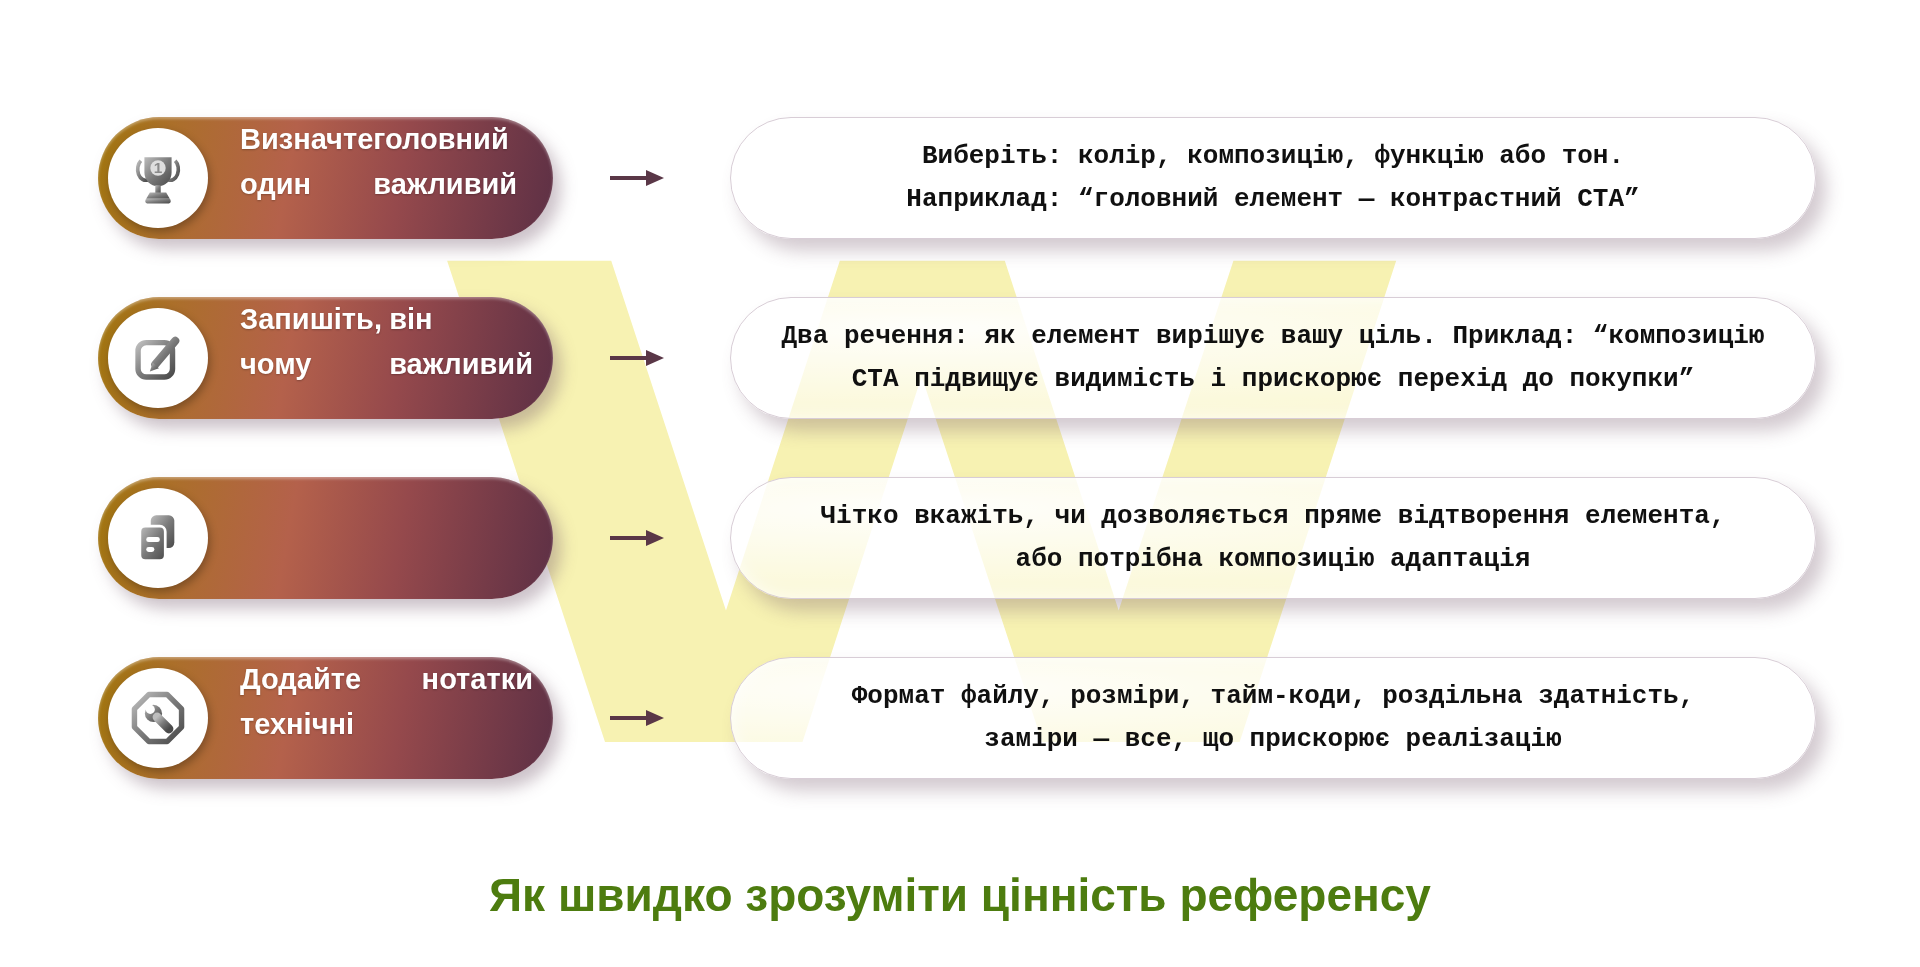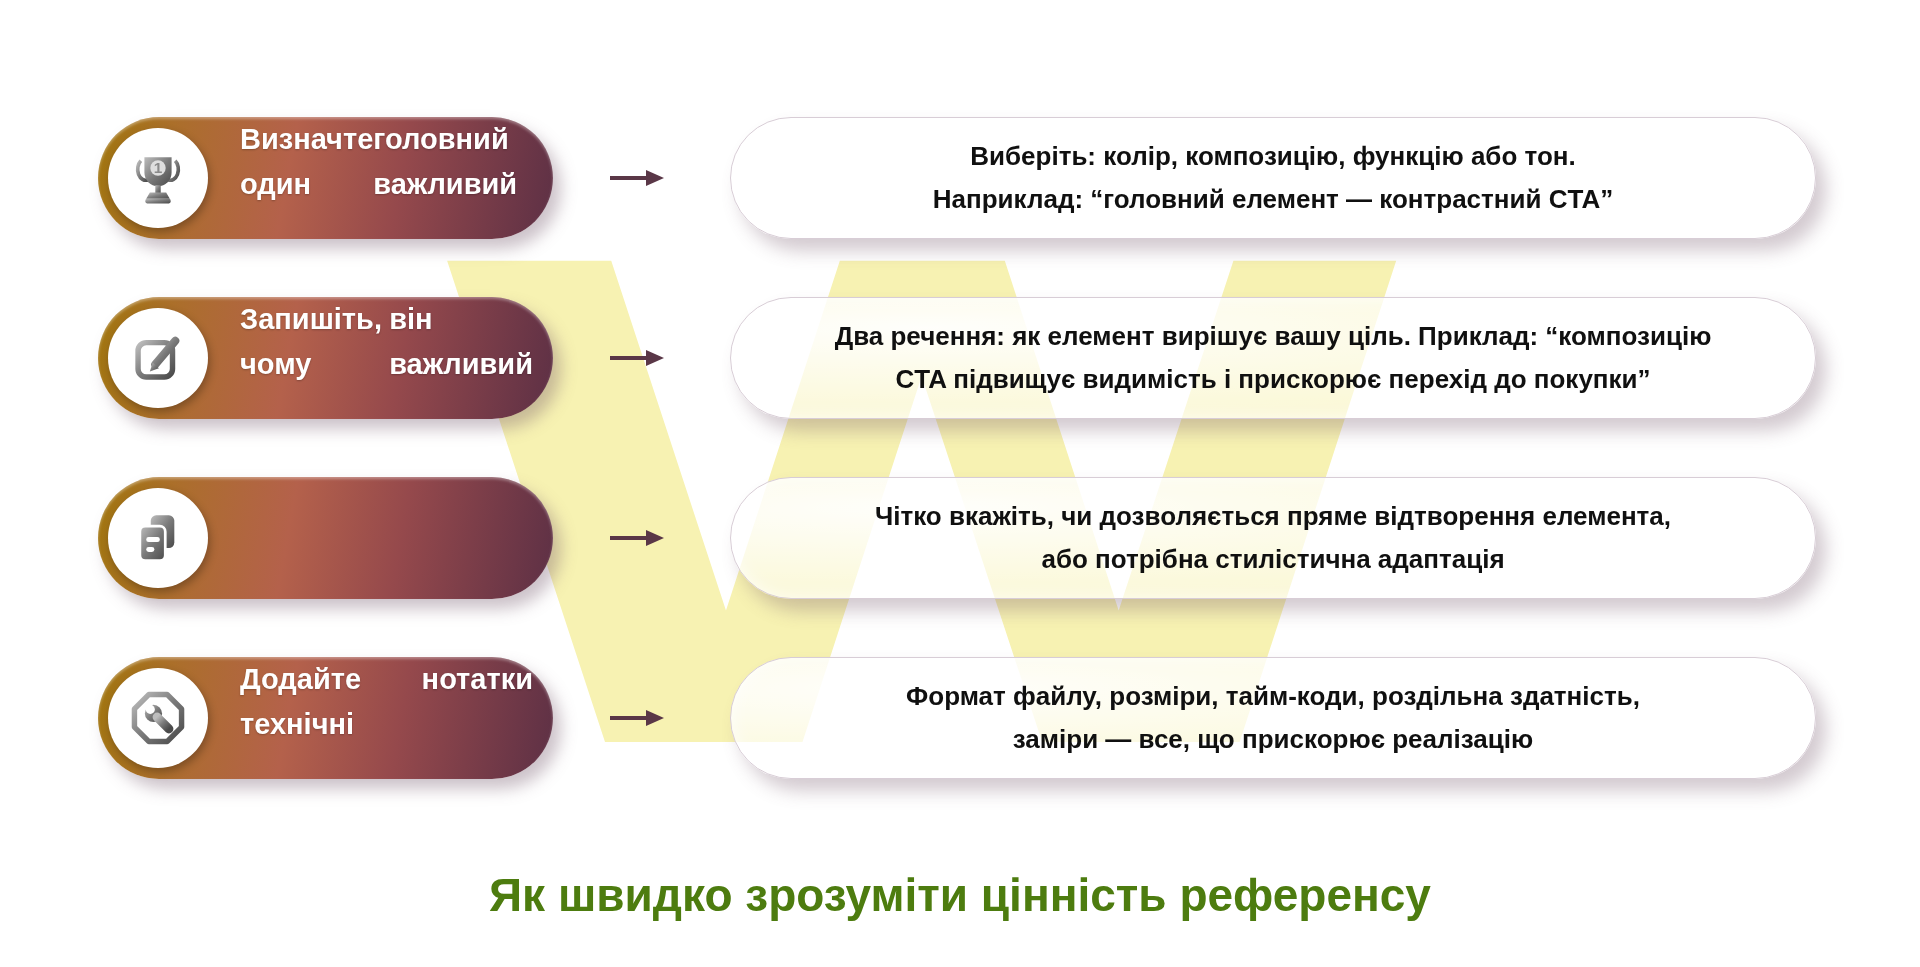--- a/index.html
+++ b/index.html
@@ -41,21 +41,21 @@
   }
   .arrow{position:absolute;left:608px;top:49px;width:56px;height:24px;}
   .pill{
     position:absolute;left:730px;top:0;width:1086px;height:122px;
     border-radius:61px;
     background:radial-gradient(ellipse at 18% 25%,rgba(255,255,255,.95),rgba(255,255,255,.45) 75%);
     border:1px solid #d8cdd6;
     box-shadow:10px 12px 18px rgba(110,80,100,.30), inset 0 0 18px rgba(255,255,255,.8);
     display:flex;flex-direction:column;justify-content:center;align-items:center;
     text-align:center;padding:4px 35px;box-sizing:border-box;
-    color:#101010;font-weight:bold;font-size:26px;line-height:43px;
+    color:#101010;font-weight:bold;font-size:26px;line-height:43px;font-family:Liberation Mono, monospace;
   }
   .title{
     position:absolute;left:0;right:0;top:868px;z-index:1;
     text-align:center;color:#4d7c0f;
     font-weight:bold;font-size:46px;
   }
   .hidden-defs{position:absolute;width:0;height:0;overflow:hidden;}
 </style>
 </head>
 <body>
@@ -153,21 +153,21 @@
         <svg class="icon">
             <use href="#sym-copy"></use>
           </svg>
       </div>
     </div>
     <svg class="arrow">
         <use href="#sym-arrow"></use>
       </svg>
     <div class="pill">
       <div>Чітко вкажіть, чи дозволяється пряме відтворення елемента,</div>
-      <div>або потрібна стилістична адаптація</div>
+      <div>або потрібна композицію адаптація</div>
     </div>
   </div>
 
   <div class="row r4">
     <div class="badge">
       <div class="icon-circle">
         <svg class="icon">
             <use href="#sym-wrench"></use>
           </svg>
       </div>

